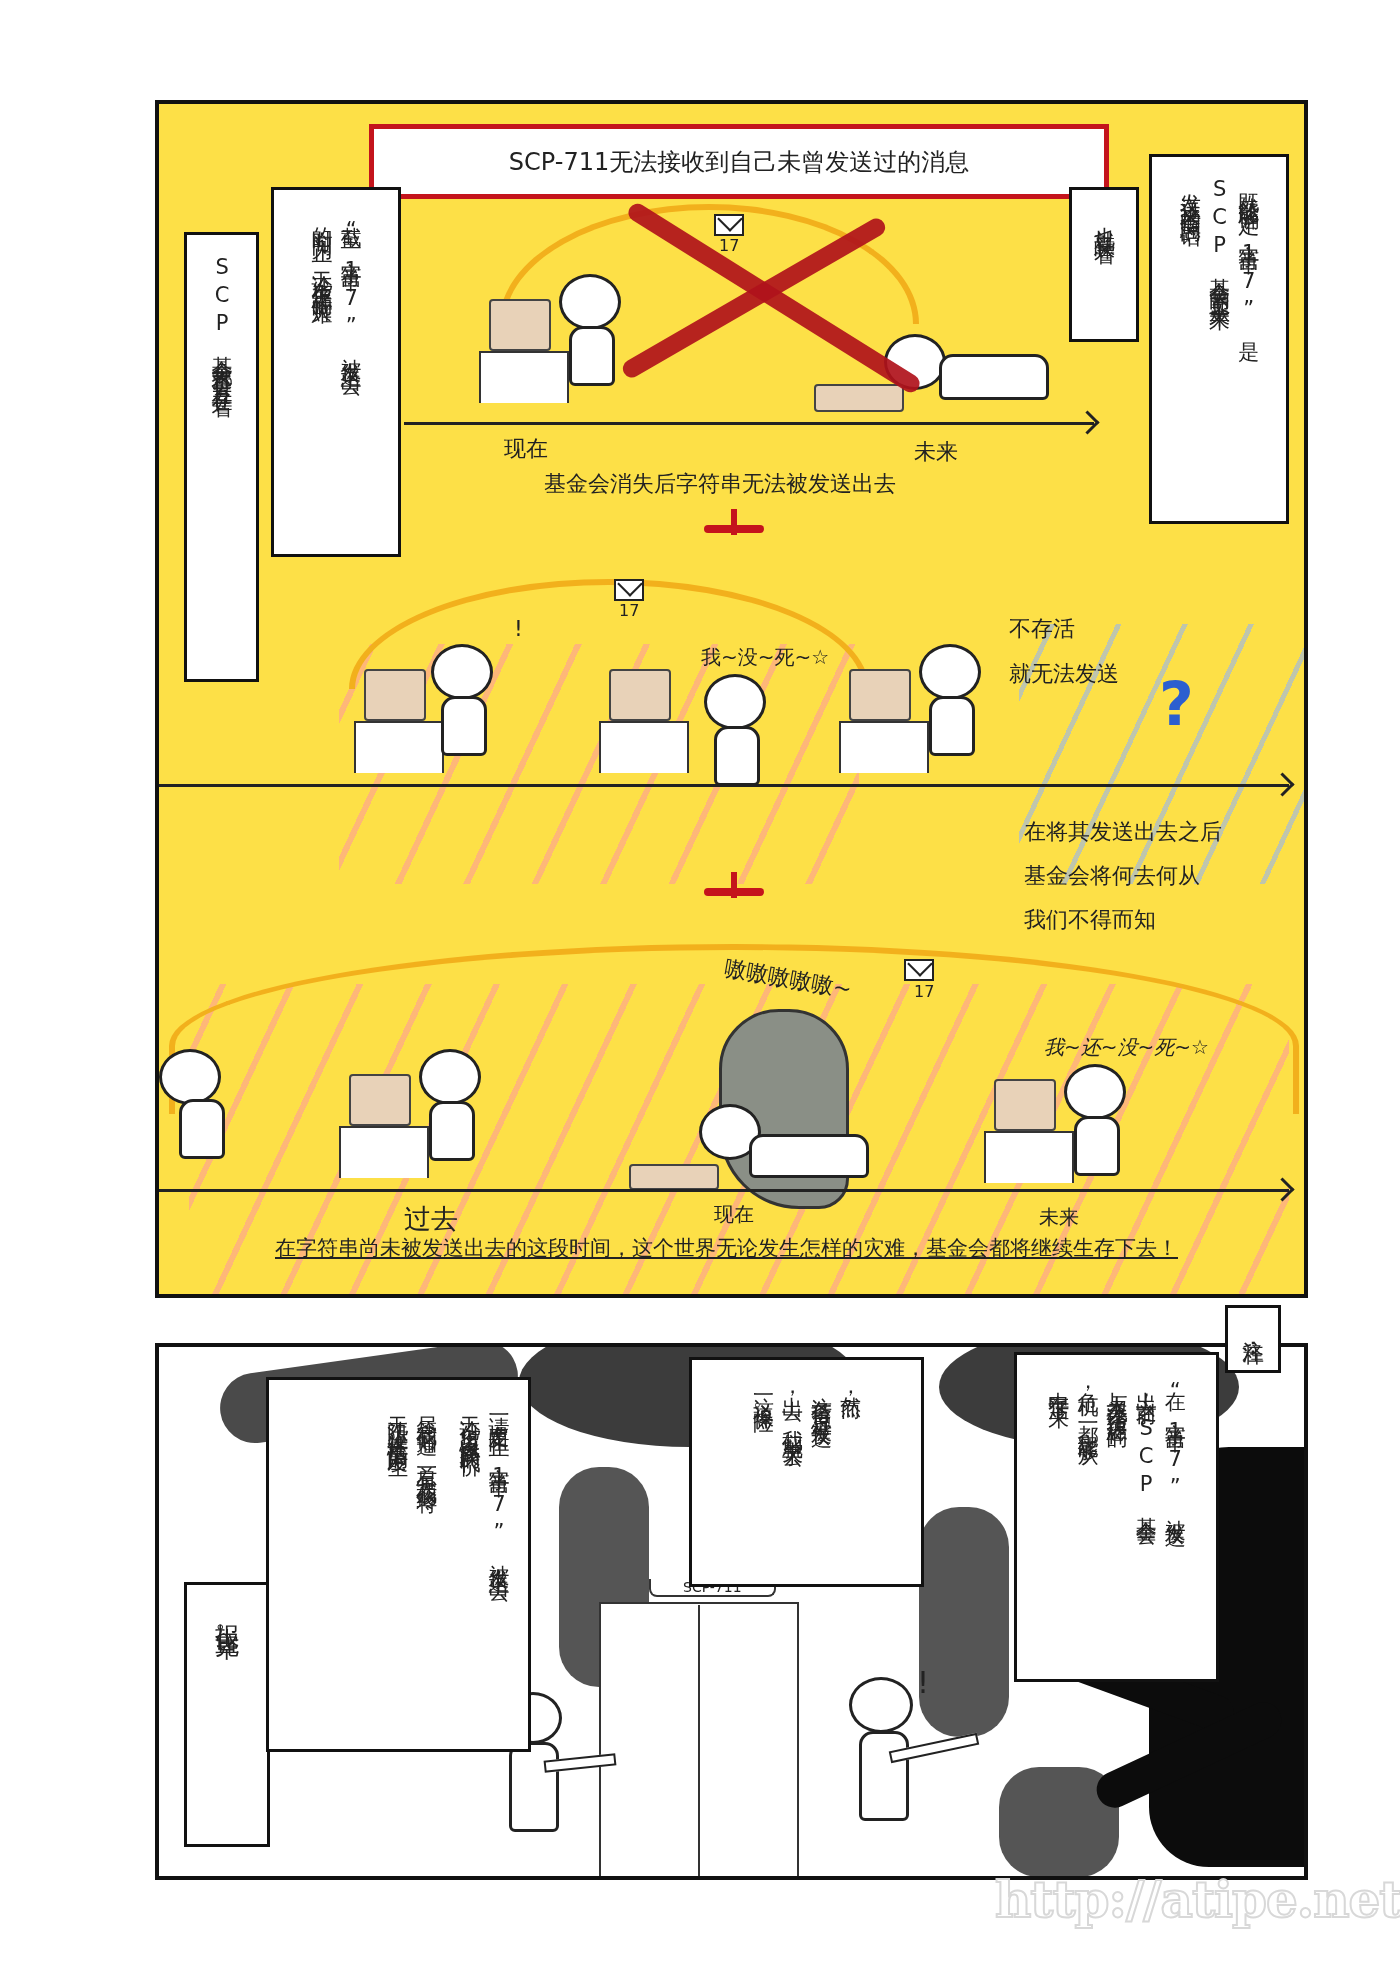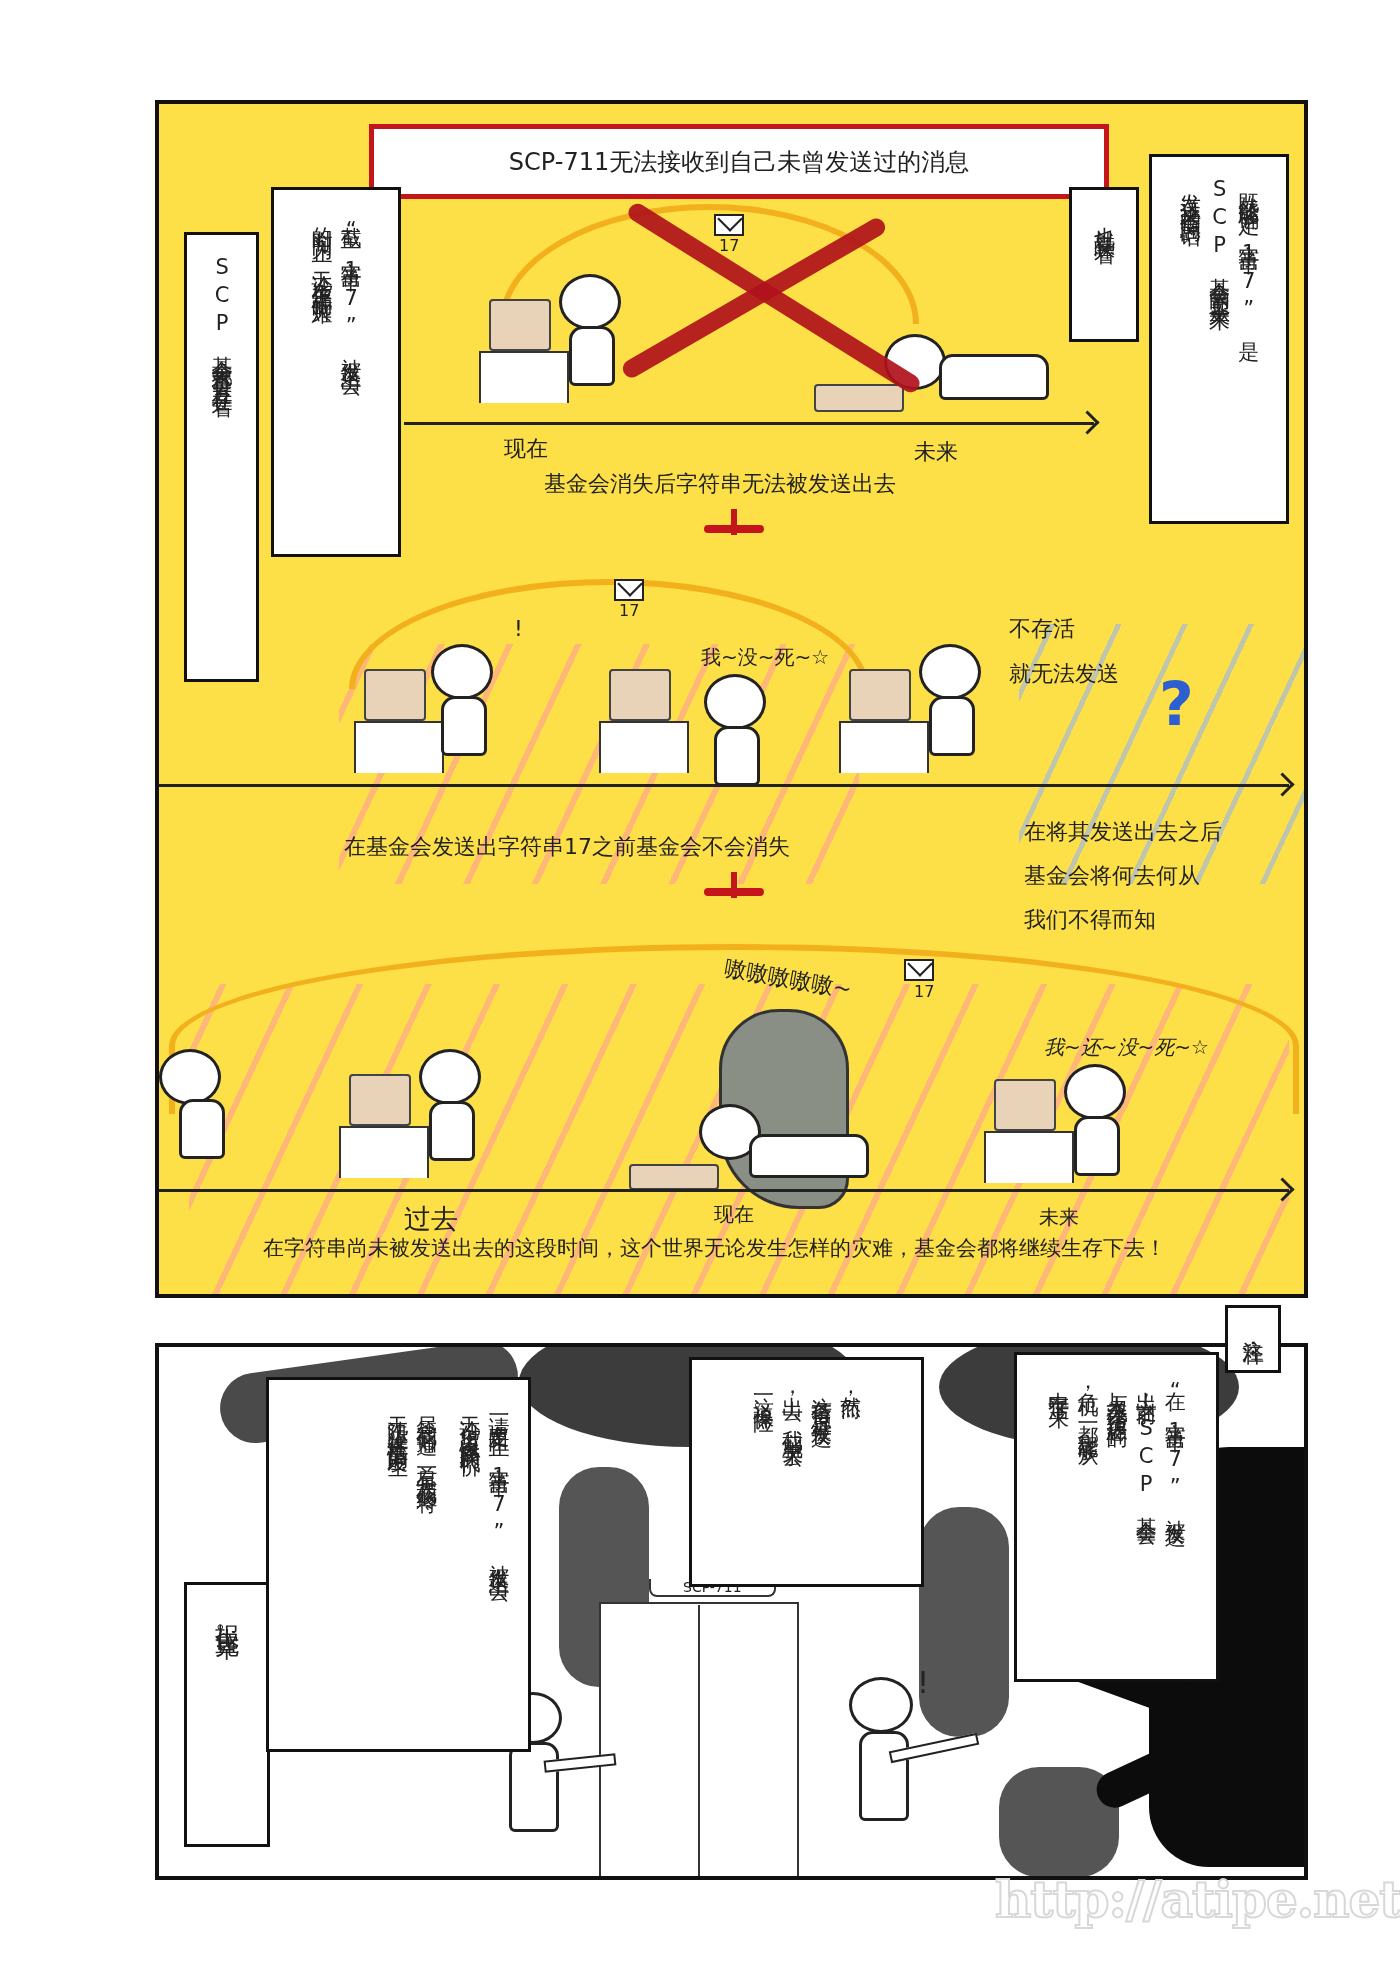--- a/index.html
+++ b/index.html
@@ -133,21 +133,20 @@
     <div class="desk" style="left:680px; top:617px;"></div>
     <div class="head" style="left:760px; top:540px;"></div>
     <div class="body-stick" style="left:770px; top:592px;"></div>
 
     <span class="hand-text" style="left:850px; top:510px;">不存活</span>
     <span class="hand-text" style="left:850px; top:555px;">就无法发送</span>
     <span class="qmark" style="left:1000px; top:565px;">?</span>
 
     <div class="timeline" style="left:0; top:680px; width:1130px;"></div>
 
-    <span class="hand-text" style="left:185px; top:728px;">在基金会发送出字符串17之前基金会不会消失</span>
     <div class="down-arrow" style="left:545px; top:768px;">
         <span class="bar"></span>
         <span class="cross"></span>
       </div>
     <span class="hand-text" style="left:865px; top:713px;">在将其发送出去之后</span>
     <span class="hand-text" style="left:865px; top:757px;">基金会将何去何从</span>
     <span class="hand-text" style="left:865px; top:801px;">我们不得而知</span>
 
     <div class="arc" style="left:10px; top:840px; width:1130px; height:170px; border-radius:50% 50% 0 0 / 60% 60% 0 0;"></div>
 
@@ -171,21 +170,21 @@
     <span class="hand-text" style="left:885px; top:930px; font-size:20px;font-style:italic;">我~还~没~死~☆</span>
     <div class="pc" style="left:835px; top:975px;"></div>
     <div class="desk" style="left:825px; top:1027px;"></div>
     <div class="head" style="left:905px; top:960px;"></div>
     <div class="body-stick" style="left:915px; top:1012px;"></div>
 
     <div class="timeline" style="left:0; top:1085px; width:1130px;"></div>
     <span class="axis-label" style="left:232px; top:1097px; font-size:27px;margin-left:13px;">过去</span>
     <span class="axis-label" style="left:555px; top:1097px; font-size:20px;">现在</span>
     <span class="axis-label" style="left:880px; top:1100px; font-size:20px;">未来</span>
-    <span class="hand-text" style="left:104px; top:1130px; font-size:21px;">在字符串尚未被发送出去的这段时间，这个世界无论发生怎样的灾难，基金会都将继续生存下去！</span>
+    <span class="hand-text" style="left:116px; top:1130px; font-size:21px;text-decoration:underline;">在字符串尚未被发送出去的这段时间，这个世界无论发生怎样的灾难，基金会都将继续生存下去！</span>
   </div>
 
   <div class="panel" id="panel-bottom">
 
     <div class="dark-blob" style="left:60px; top:10px; width:300px; height:70px; border-radius:40px; background:#4a4a4a; transform:rotate(-8deg);"></div>
     <div class="dark-blob" style="left:360px; top:-30px; width:340px; height:130px; background:#3c3c3c;"></div>
     <div class="dark-blob" style="left:780px; top:-20px; width:300px; height:120px; background:#3c3c3c;"></div>
     <div class="dark-blob" style="left:760px; top:160px; width:90px; height:230px; border-radius:40px; background:#555;"></div>
     <div class="dark-blob" style="left:400px; top:120px; width:90px; height:220px; border-radius:40px; background:#555;"></div>
     <div class="dark-blob" style="left:840px; top:420px; width:120px; height:110px; border-radius:40px; background:#555;"></div>

